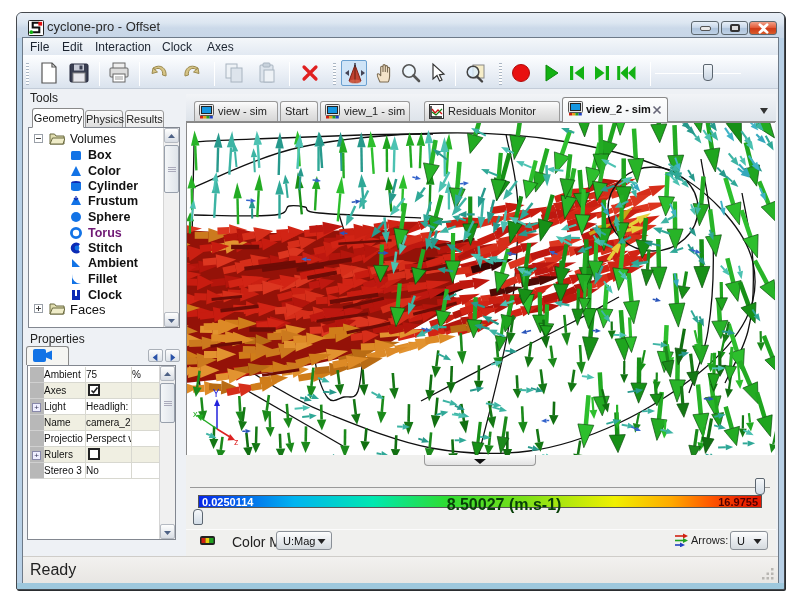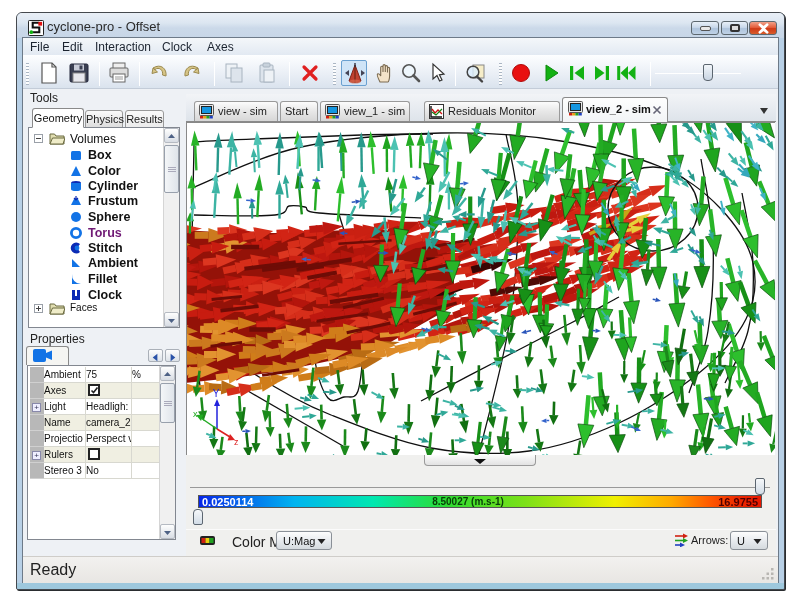--- a/index.html
+++ b/index.html
@@ -222,21 +222,21 @@
   </svg>
 <div class="abs" style="left:88px;top:288px;font-size:12.5px;font-weight:bold;color:#111;z-index:4;">Clock</div>
 <div class="abs" style="left:34px;top:304px;width:9px;height:9px;background:#fff;border:1px solid #9aa0a8;z-index:4;">
     <div class="abs" style="left:1px;top:3px;width:5px;height:1px;background:#444;"></div>
     <div class="abs" style="left:3px;top:1px;width:1px;height:5px;background:#444;"></div>
   </div>
 <svg class="abs" style="left:49px;top:302px;z-index:4" width="16" height="13" viewBox="0 0 16 13">
     <path d="M1 3 L1 12 L15 12 L15 4 L7 4 L5.5 2 L1 2 Z" fill="#e0ddb0" stroke="#6a6a40"></path>
     <path d="M1 12 L3.5 6 L16 6 L14 12 Z" fill="#efecc8" stroke="#6a6a40"></path>
   </svg>
-<div class="abs" style="left:70px;top:302px;font-size:10px;color:#111;z-index:4;">Faces</div>
+<div class="abs" style="left:70px;top:302px;font-size:13px;color:#111;z-index:4;">Faces</div>
 <div class="abs" style="left:163px;top:128px;width:16px;height:199px;background:#f0f0f0;border-left:1px solid #d5d5d5;z-index:5;">
     <div class="abs" style="left:0px;top:0px;width:15px;height:15px;background:linear-gradient(180deg,#fefefe,#d8dde4);border:1px solid #b5bac2;border-radius:2px;"><svg width="13" height="13" viewBox="0 0 13 13">
         <path d="M6.5 4 L10 8 L3 8 Z" fill="#4d6185"></path>
       </svg></div>
     <div class="abs" style="left:0px;bottom:0px;width:15px;height:15px;background:linear-gradient(180deg,#fefefe,#d8dde4);border:1px solid #b5bac2;border-radius:2px;"><svg width="13" height="13" viewBox="0 0 13 13">
         <path d="M6.5 9 L10 5 L3 5 Z" fill="#4d6185"></path>
       </svg></div>
     <div class="abs" style="left:0px;top:17px;width:15px;height:48px;background:linear-gradient(90deg,#f4f6f8,#dfe4ea);border:1px solid #98a0ac;border-radius:2px;">
       <div class="abs" style="left:3px;top:21px;width:8px;height:6px;background:repeating-linear-gradient(180deg,#aab 0 1px,transparent 1px 2px);"></div>
     </div>
@@ -1803,21 +1803,21 @@
 <div class="abs" style="left:186px;top:455px;width:590px;height:101px;background:#f0f0ee;"></div>
 <div class="abs" style="left:424px;top:455px;width:112px;height:11px;background:linear-gradient(180deg,#fcfcfc,#e2e2e2);border:1px solid #9a9a9a;border-top:none;border-radius:0 0 4px 4px;"></div>
 <svg class="abs" style="left:472px;top:458px" width="16" height="7" viewBox="0 0 16 7">
     <path d="M2 1 L14 1 L8 6 Z" fill="#111"></path>
   </svg>
 <div class="abs" style="left:190px;top:487px;width:580px;height:1px;background:#999;"></div>
 <div class="abs" style="left:755px;top:478px;width:10px;height:17px;background:linear-gradient(180deg,#f6f8fa,#d2dce6);border:1px solid #5c6670;border-radius:2px 2px 4px 4px;"></div>
 <div class="abs" style="left:198px;top:495px;width:564px;height:13px;border:1px solid #555;
 background:linear-gradient(90deg,#0726e8 0%,#00b4f0 17%,#00e8b0 31%,#2edc32 44%,#7ce018 58%,#f0f000 74%,#ffaa00 84%,#ff5800 91%,#ee2800 96%,#e81800 100%);"></div>
 <div class="abs" style="left:202px;top:496px;font-size:11px;font-weight:bold;color:#fff;z-index:3;">0.0250114</div>
-<div class="abs" style="left:408px;top:496px;width:120px;text-align:center;font-size:10px;font-weight:bold;color:#084008;z-index:3;">8.50027 (m.s-1)</div>
+<div class="abs" style="left:444px;top:496px;width:120px;text-align:center;font-size:16px;font-weight:bold;color:#084008;z-index:3;">8.50027 (m.s-1)</div>
 <div class="abs" style="left:700px;top:496px;width:58px;text-align:right;font-size:11px;font-weight:bold;color:#500000;z-index:3;">16.9755</div>
 <div class="abs" style="left:193px;top:509px;width:10px;height:16px;background:linear-gradient(180deg,#f6f8fa,#d2dce6);border:1px solid #5c6670;border-radius:4px 4px 2px 2px;"></div>
 <div class="abs" style="left:186px;top:529px;width:590px;height:1px;background:#c8c8c8;border-bottom:1px solid #fbfbfb;"></div>
 <svg class="abs" style="left:200px;top:536px" width="15" height="9" viewBox="0 0 15 9">
     <rect x="0" y="0" width="15" height="9" rx="2" fill="#222"></rect>
 <rect x="1.5" y="2" width="4" height="5" fill="#d02010"></rect>
     <rect x="5.5" y="2" width="4" height="5" fill="#e8d010"></rect>
     <rect x="9.5" y="2" width="4" height="5" fill="#20a020"></rect>
   </svg>
 <div class="abs" style="left:219px;top:534px;font-size:14px;color:#222;margin-left:13px;">Color Map:</div>

